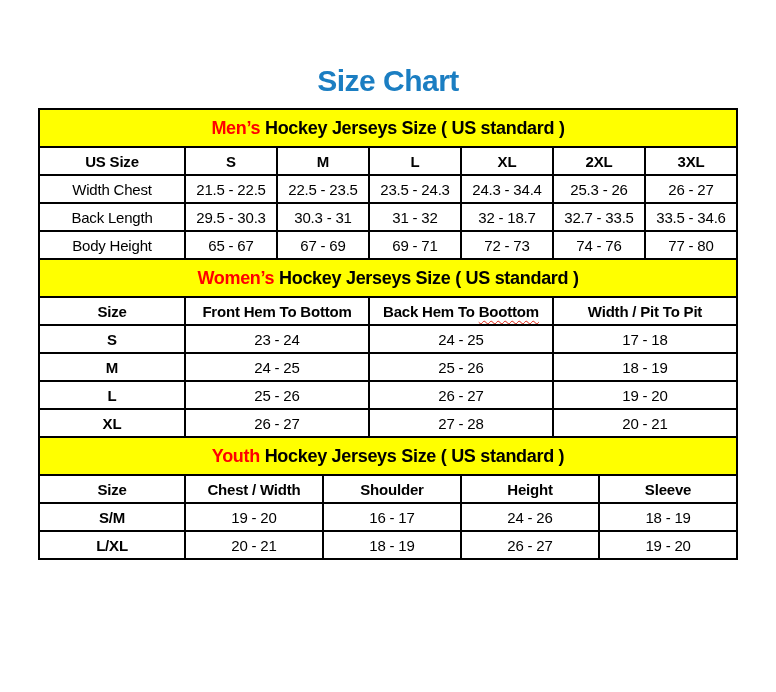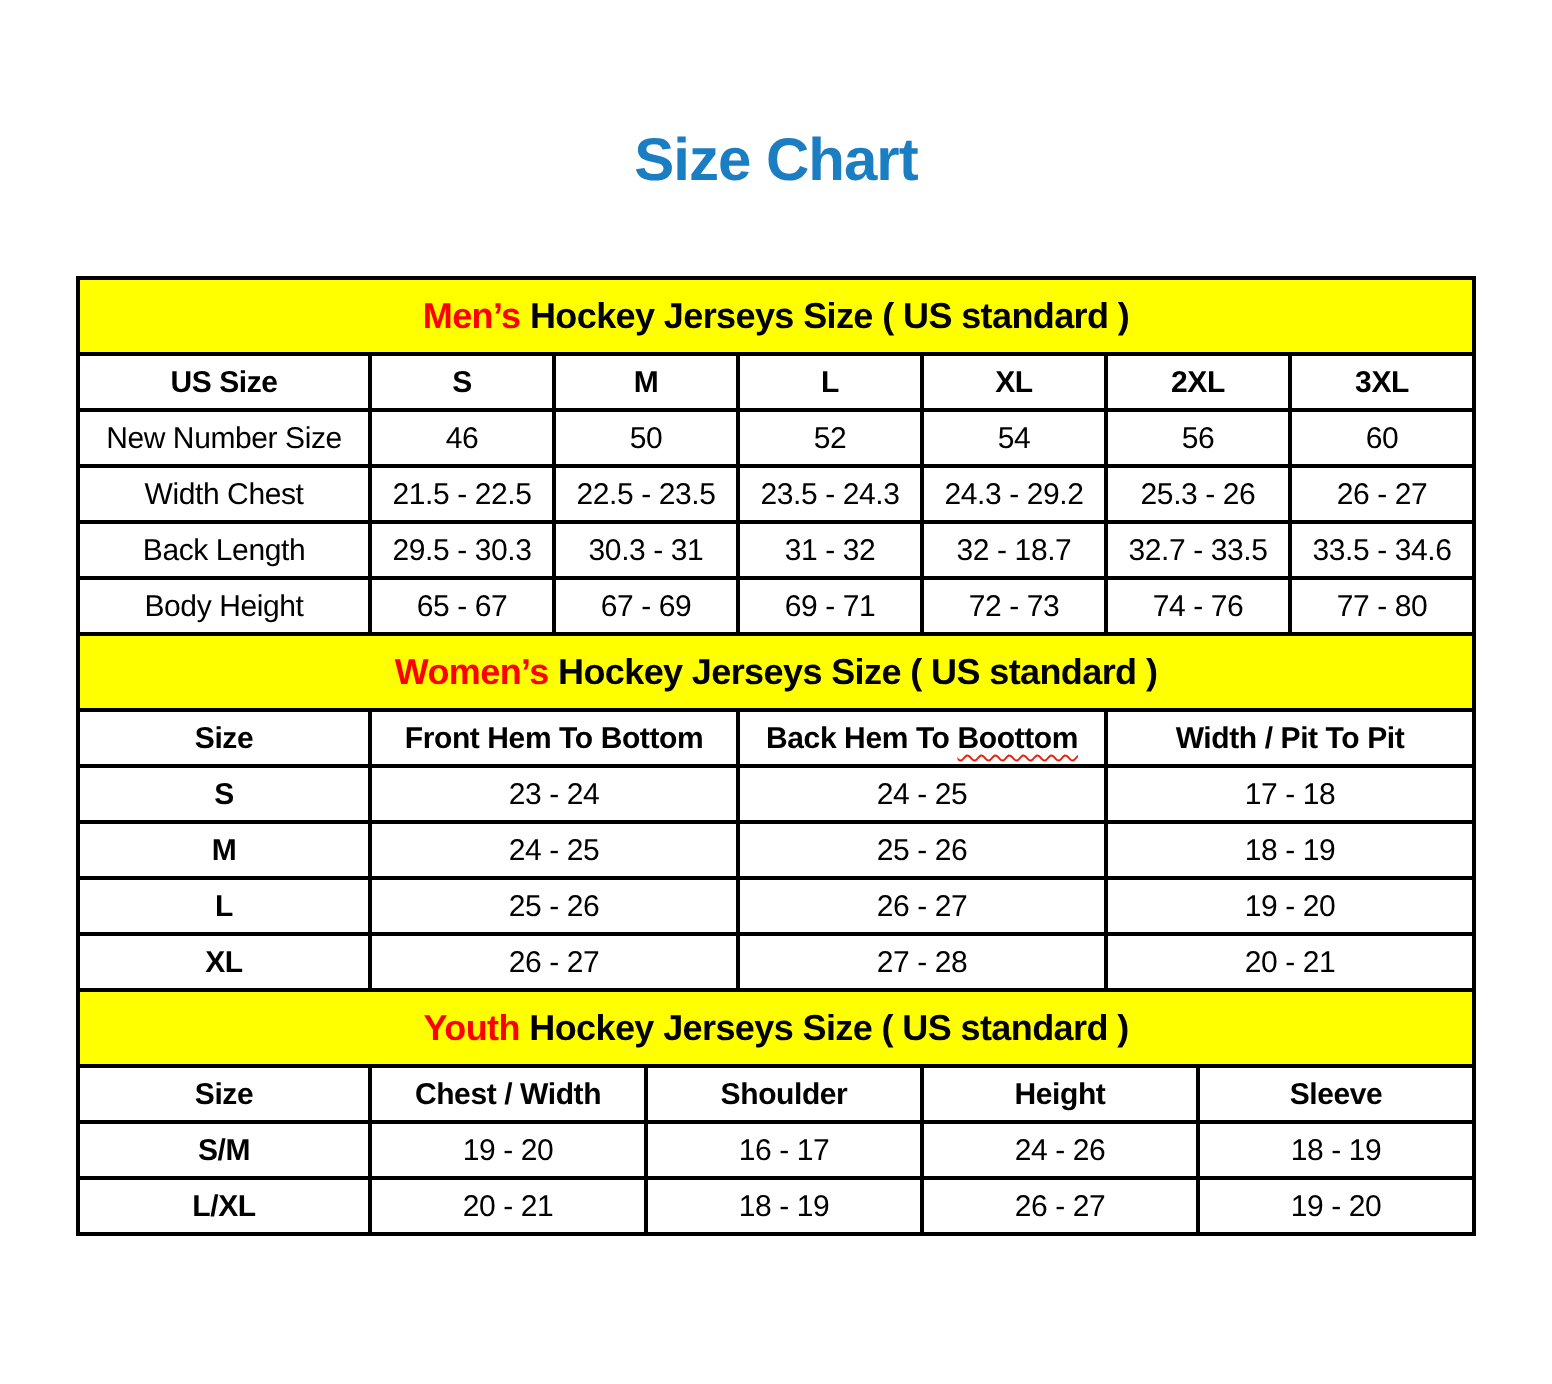--- a/index.html
+++ b/index.html
@@ -21,21 +21,21 @@
     text-align: center;
     font-size: 30px;
     font-weight: 700;
     letter-spacing: -0.5px;
     color: #1b7ec2;
     line-height: 1;
   }
   .tables {
     position: absolute;
     left: 38px;
-    top: 138px;
+    top: 108px;
     width: 698px;
   }
   table.size-table {
     border-collapse: collapse;
     table-layout: fixed;
     width: 698px;
     border: 2px solid #000000;
   }
   table.size-table + table.size-table { margin-top: -2px; padding-left: 37px; }
   table.size-table td {
@@ -90,34 +90,25 @@
           <tr class="head-row">
             <td>US Size</td>
             <td>S</td>
             <td>M</td>
             <td>L</td>
             <td>XL</td>
             <td>2XL</td>
             <td>3XL</td>
           </tr>
           <tr class="data-row">
-            <td>New Number Size</td>
-            <td>46</td>
-            <td>50</td>
-            <td>52</td>
-            <td>54</td>
-            <td>56</td>
-            <td>60</td>
-          </tr>
-          <tr class="data-row">
             <td>Width Chest</td>
             <td>21.5 - 22.5</td>
             <td>22.5 - 23.5</td>
             <td>23.5 - 24.3</td>
-            <td>24.3 - 29.2</td>
+            <td>24.3 - 34.4</td>
             <td>25.3 - 26</td>
             <td>26 - 27</td>
           </tr>
           <tr class="data-row">
             <td>Back Length</td>
             <td>29.5 - 30.3</td>
             <td>30.3 - 31</td>
             <td>31 - 32</td>
             <td>32 - 18.7</td>
             <td>32.7 - 33.5</td>

